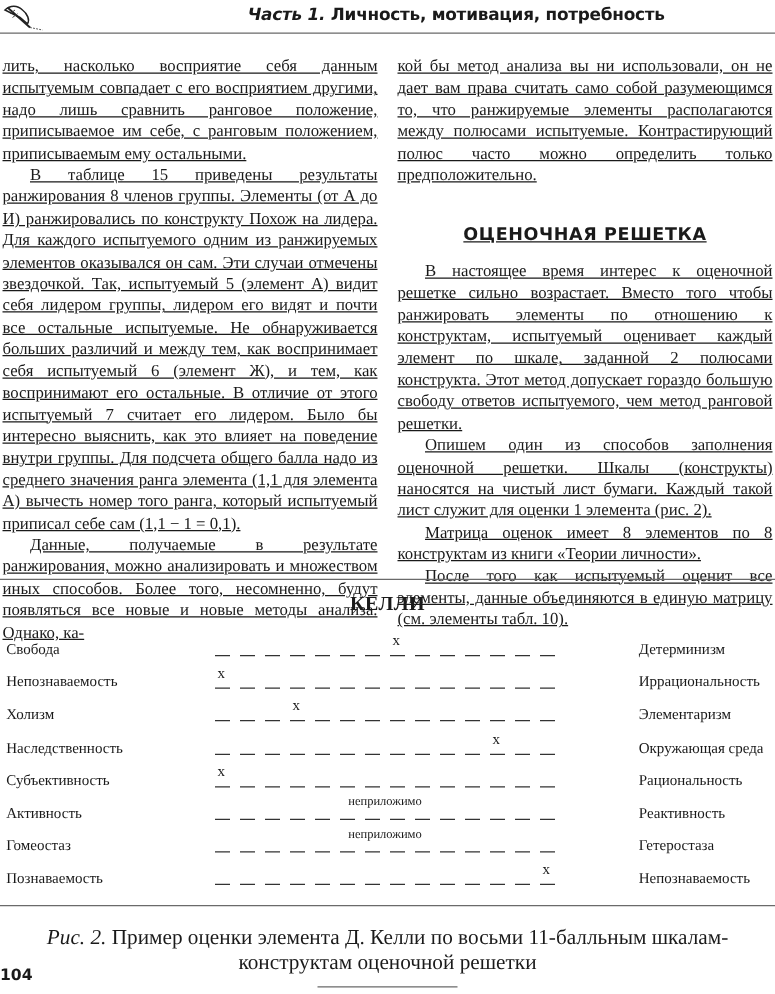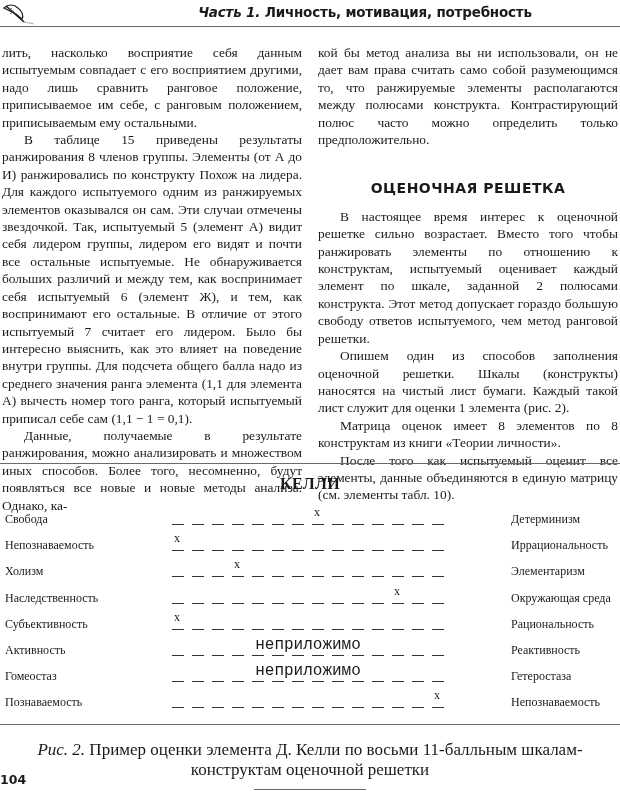--- a/index.html
+++ b/index.html
@@ -7,35 +7,35 @@
   .header { position: absolute; left: 0; top: 0; width: 620px; height: 26px; padding-left: 40px; }
   .header-logo { position: absolute; left: 2px; top: 2px; width: 34px; height: 24px; }
   .header-title { position: absolute; left: 0; right: 0; top: 4px; text-align: center;
     font-family: "DejaVu Sans", sans-serif; font-weight: bold; font-size: 13.5px; letter-spacing: -0.2px; padding-left: 70px; }
   .header-title i { font-style: italic; }
   .header-rule { position: absolute; left: 0; top: 26px; width: 620px; height: 1px; background: #6a6a6a; }
 
   .col { position: absolute; top: 44px; font-family: "Liberation Serif", serif; font-size: 13.4px; line-height: 17.4px; text-align: justify; }
   .col-left { left: 2px; width: 300px; }
   .col-right { left: 318px; width: 300px; }
-  .col p { margin: 0; }
+  .col p { margin: 0; text-decoration: underline; }
   .col p.indent { text-indent: 22px; }
   .section-heading { font-family: "DejaVu Sans", sans-serif; font-weight: bold; font-size: 14px; text-align: center; letter-spacing: 0.5px; margin: 32px 0 10px 0 !important; }
 
   .fig-rule-top { position: absolute; left: 0; top: 463px; width: 620px; height: 1px; background: #6a6a6a; }
   .fig-title { position: absolute; left: 0; right: 0; top: 475px; text-align: center; font-family: "Liberation Serif", serif; font-weight: bold; font-size: 16px; letter-spacing: 0.3px; }
   .scale-rows { position: absolute; left: 0; top: 506px; width: 620px; }
   .scale-row { position: relative; height: 26.2px; font-family: "Liberation Serif", serif; font-size: 12px; }
   .scale-left { position: absolute; left: 5px; top: 6px; }
   .scale-right { position: absolute; left: 511px; top: 6px; }
   .scale-dashes { position: absolute; left: 172px; top: 0; width: 272px; height: 22px; display: flex; justify-content: space-between; }
   .slot { position: relative; width: 12px; height: 22px; }
   .slot .dash { position: absolute; left: 0; bottom: 3px; width: 12px; height: 1px; background: #333; }
   .slot .mark { position: absolute; left: 2px; top: 0; font-family: "Liberation Serif", serif; font-size: 12px; line-height: 12px; }
-  .scale-note { position: absolute; left: 0; right: 0; top: -1px; text-align: center; font-family: Liberation Mono, monospace; font-size: 16px; background: transparent; }
+  .scale-note { position: absolute; left: 0; right: 0; top: -1px; text-align: center; font-family: Liberation Serif, serif; font-size: 10px; background: transparent; }
 
   .fig-rule-bottom { position: absolute; left: 0; top: 724px; width: 620px; height: 1px; background: #6a6a6a; }
   .caption { position: absolute; left: 0; right: 0; top: 740px; text-align: center; font-family: "Liberation Serif", serif; font-size: 17px; }
   .caption i { font-style: italic; }
   .page-number { position: absolute; left: 0; right: 0; top: 772px; text-align: left; font-family: "DejaVu Sans", sans-serif; font-weight: bold; font-size: 12.5px; }
   .page-number-rule { position: absolute; left: 254px; top: 789px; width: 112px; height: 1px; background: #6a6a6a; }
 </style>
 </head>
 <body>
 
@@ -50,21 +50,21 @@
   <div class="header-rule"></div>
 </div>
 
 <div class="col col-left">
   <p>лить, насколько восприятие себя данным испытуемым совпадает с его восприятием другими, надо лишь сравнить ранговое положение, приписываемое им себе, с ранговым положением, приписываемым ему остальными.</p>
   <p class="indent">В таблице 15 приведены результаты ранжирования 8 членов группы. Элементы (от А до И) ранжировались по конструкту Похож на лидера. Для каждого испытуемого одним из ранжируемых элементов оказывался он сам. Эти случаи отмечены звездочкой. Так, испытуемый 5 (элемент А) видит себя лидером группы, лидером его видят и почти все остальные испытуемые. Не обнаруживается больших различий и между тем, как воспринимает себя испытуемый 6 (элемент Ж), и тем, как воспринимают его остальные. В отличие от этого испытуемый 7 считает его лидером. Было бы интересно выяснить, как это влияет на поведение внутри группы. Для подсчета общего балла надо из среднего значения ранга элемента (1,1 для элемента А) вычесть номер того ранга, который испытуемый приписал себе сам (1,1 − 1 = 0,1).</p>
   <p class="indent">Данные, получаемые в результате ранжирования, можно анализировать и множеством иных способов. Более того, несомненно, будут появляться все новые и новые методы анализа. Однако, ка-</p>
 </div>
 
 <div class="col col-right">
-  <p>кой бы метод анализа вы ни использовали, он не дает вам права считать само собой разумеющимся то, что ранжируемые элементы располагаются между полюсами конструкта. Контрастирующий полюс часто можно определить только предположительно.</p>
+  <p>кой бы метод анализа вы ни использовали, он не дает вам права считать само собой разумеющимся то, что ранжируемые элементы располагаются между полюсами испытуемые. Контрастирующий полюс часто можно определить только предположительно.</p>
   <p class="section-heading">ОЦЕНОЧНАЯ РЕШЕТКА</p>
   <p class="indent">В настоящее время интерес к оценочной решетке сильно возрастает. Вместо того чтобы ранжировать элементы по отношению к конструктам, испытуемый оценивает каждый элемент по шкале, заданной 2 полюсами конструкта. Этот метод допускает гораздо большую свободу ответов испытуемого, чем метод ранговой решетки.</p>
   <p class="indent">Опишем один из способов заполнения оценочной решетки. Шкалы (конструкты) наносятся на чистый лист бумаги. Каждый такой лист служит для оценки 1 элемента (рис. 2).</p>
   <p class="indent">Матрица оценок имеет 8 элементов по 8 конструктам из книги «Теории личности».</p>
   <p class="indent">После того как испытуемый оценит все элементы, данные объединяются в единую матрицу (см. элементы табл. 10).</p>
 </div>
 
 <div class="fig-rule-top"></div>
 <div class="fig-title">КЕЛЛИ</div>
 

